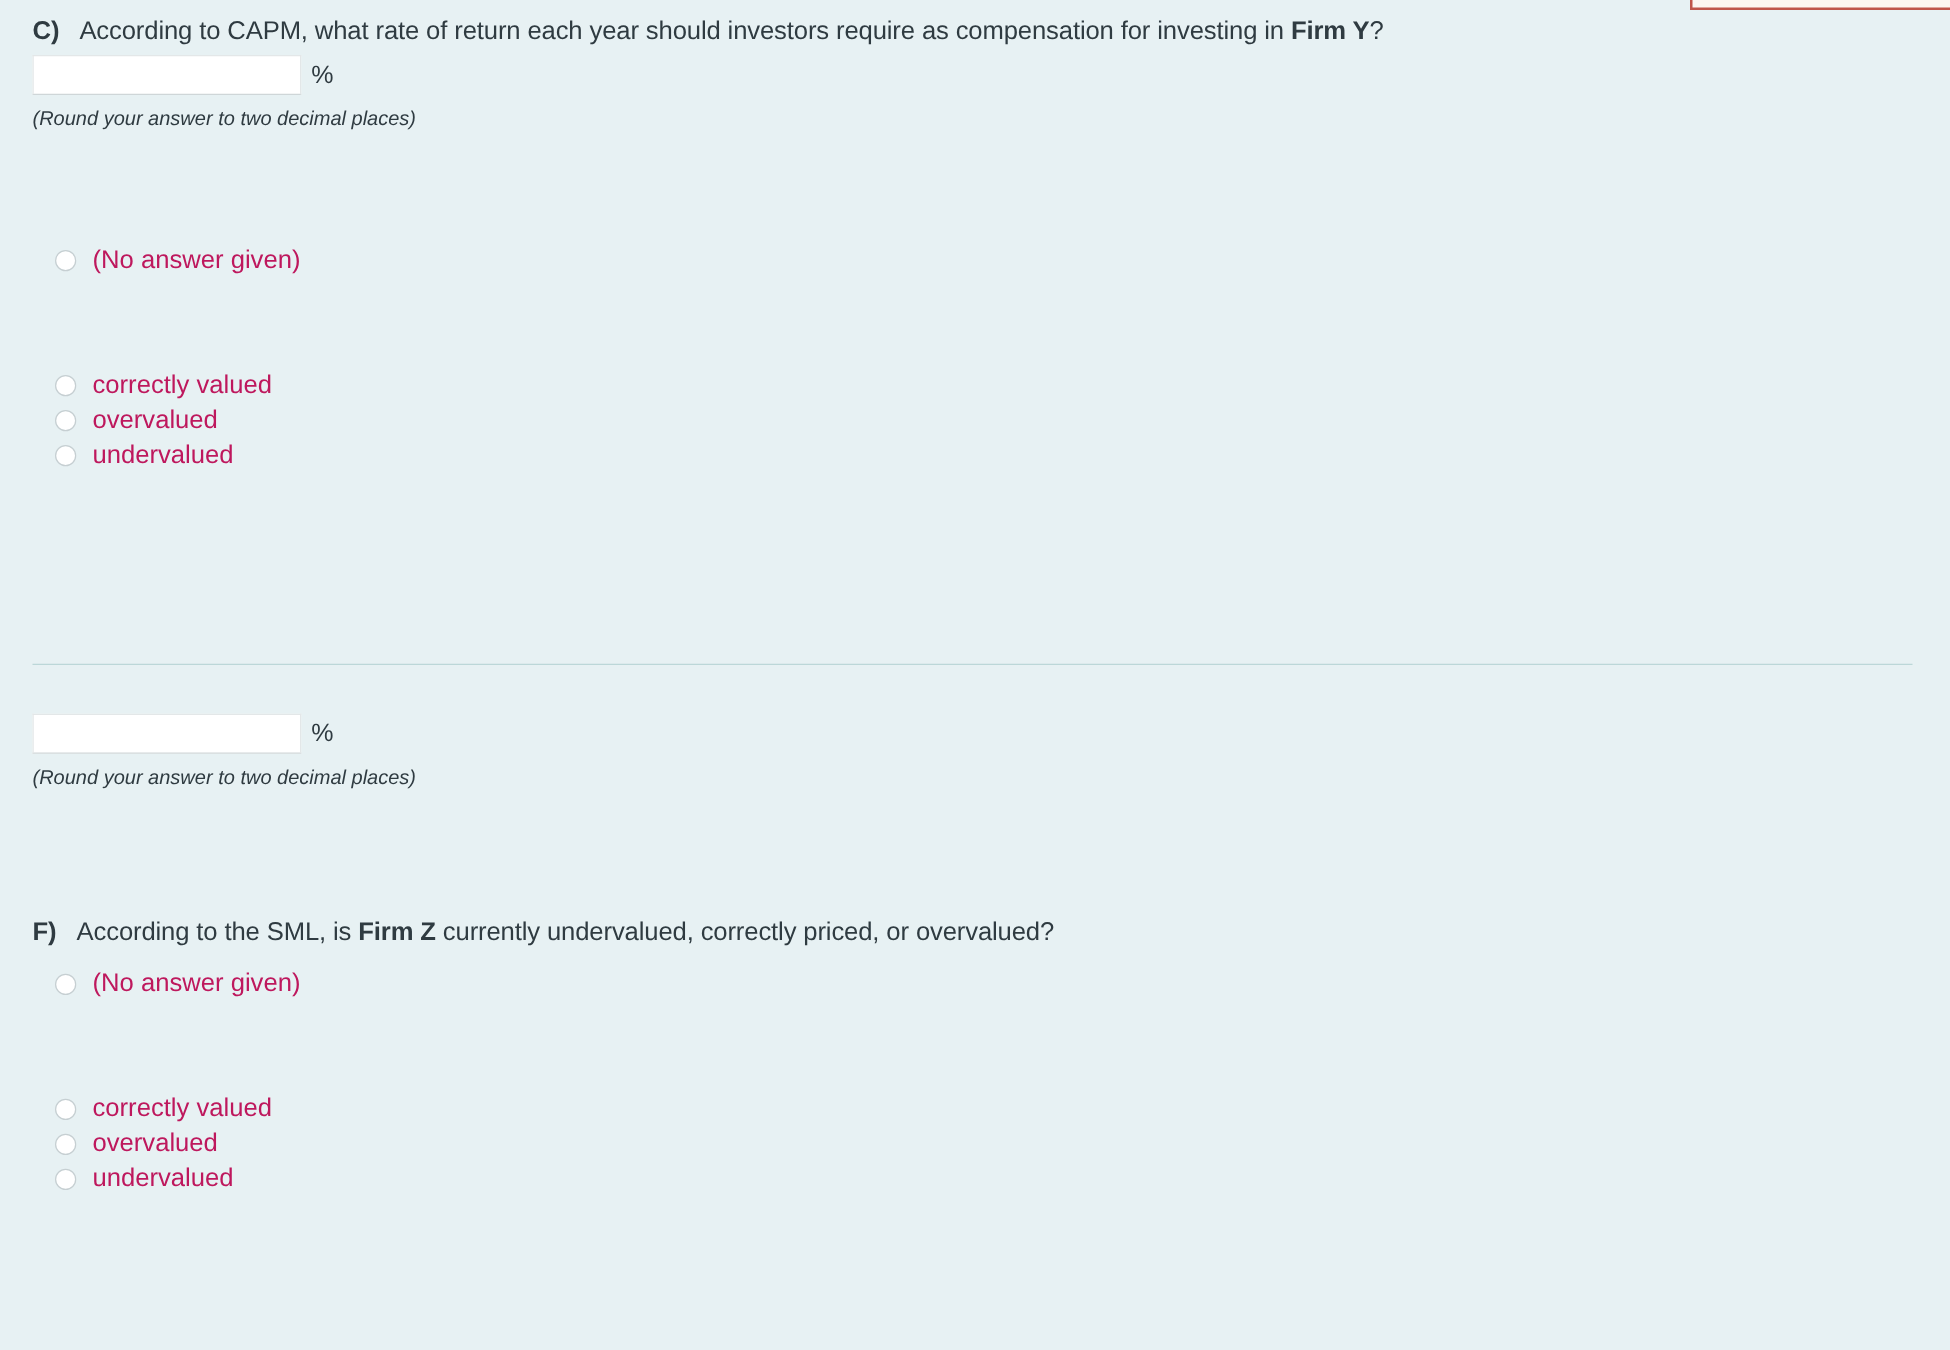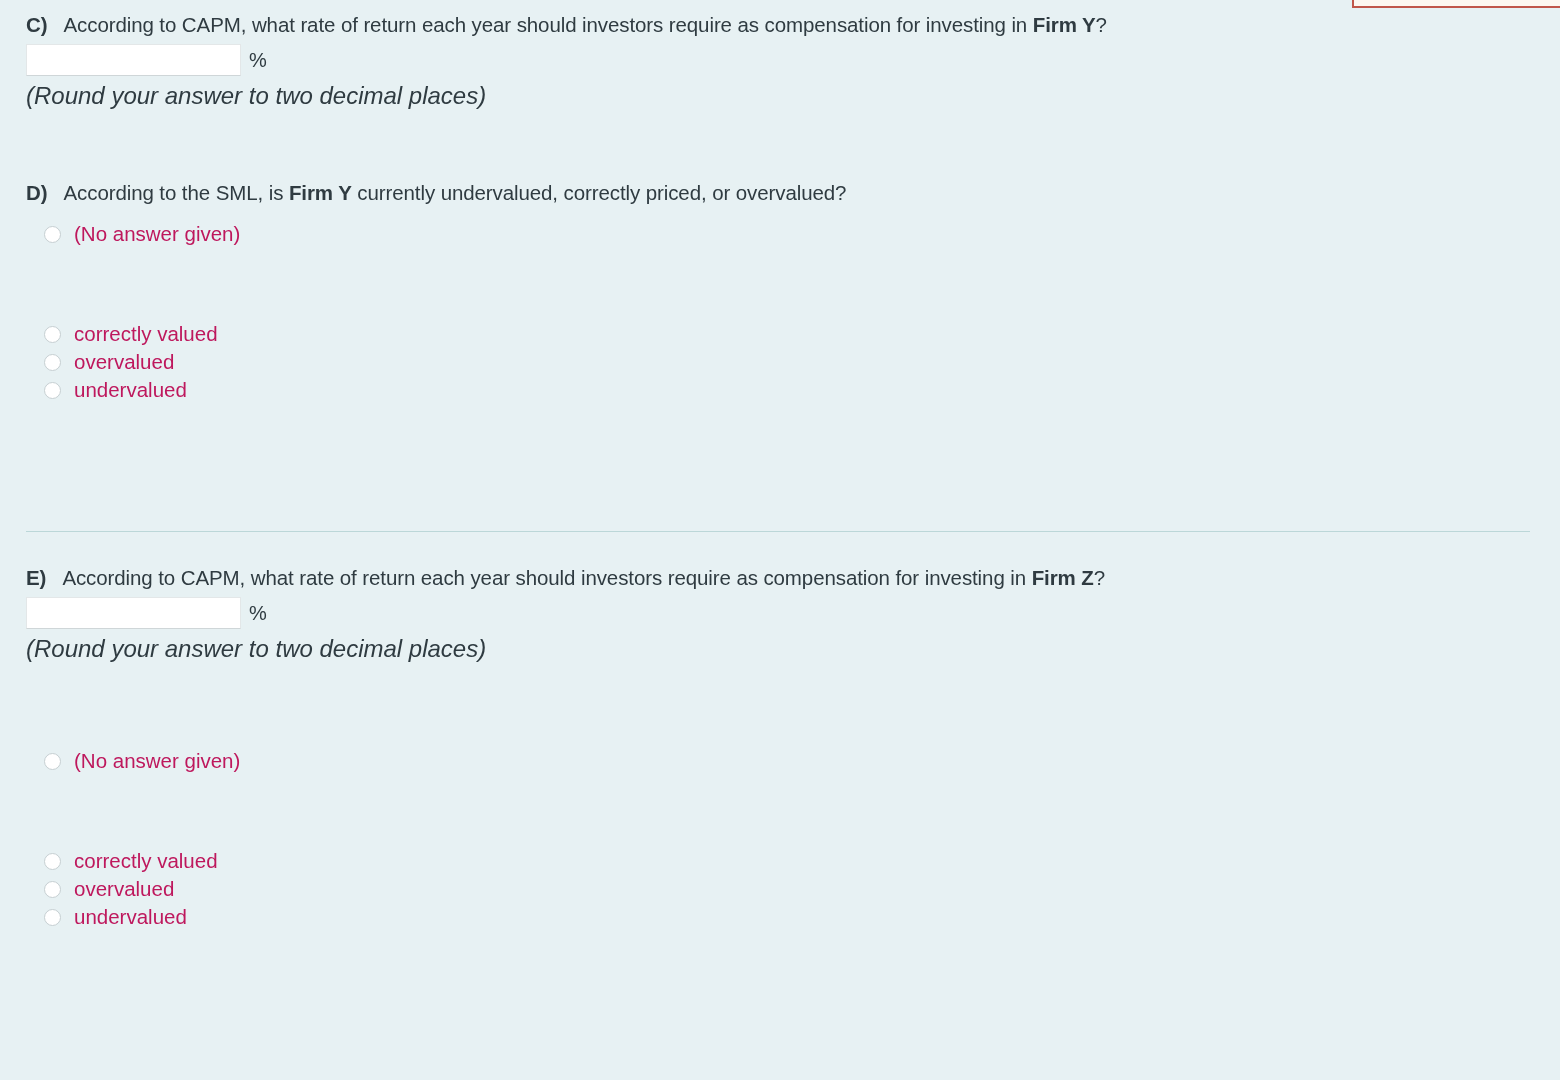--- a/index.html
+++ b/index.html
@@ -77,21 +77,21 @@
     outline: none;
   }
   .unit {
     font-size: 20px;
     margin-left: 8px;
     color: #2f3b41;
   }
 
   .hint {
     font-style: italic;
-    font-size: 24px;
+    font-size: 16px;
     line-height: 26px;
     color: #2f3b41;
     margin-top: 7px;
     white-space: nowrap;
   }
 
   .options {
     margin-top: 14px;
   }
   .option {
@@ -144,25 +144,20 @@
       <span>According to CAPM, what rate of return each year should investors require as compensation for investing in </span><span class="strong">Firm Y</span><span>?</span>
     </div>
     <div class="answer-row">
       <input class="answer-input" type="text" value="" placeholder="" style="">
       <span class="unit">%</span>
     </div>
     <div class="hint">(Round your answer to two decimal places)</div>
   </div>
 
   <div class="question-block" style="top:180px;">
-    <div class="q-text">
-      <span class="q-label">D)</span>
-      <span class="q-gap"></span>
-      <span>According to the SML, is </span><span class="strong">Firm Y</span><span> currently undervalued, correctly priced, or overvalued?</span>
-    </div>
     <div class="options">
       <div class="option spaced-after">
         <span class="radio"></span>
         <span class="option-label">(No answer given)</span>
       </div>
       <div class="option">
         <span class="radio"></span>
         <span class="option-label">correctly valued</span>
       </div>
       <div class="option">
@@ -172,33 +167,33 @@
       <div class="option">
         <span class="radio"></span>
         <span class="option-label">undervalued</span>
       </div>
     </div>
   </div>
 
   <div class="divider" style="top:531px;"></div>
 
   <div class="question-block" style="top:565px;">
-    <div class="q-text">
-      <span class="q-label">E)</span>
-      <span class="q-gap"></span>
-      <span>According to CAPM, what rate of return each year should investors require as compensation for investing in </span><span class="strong">Firm Z</span><span>?</span>
-    </div>
     <div class="answer-row">
       <input class="answer-input" type="text" value="" placeholder="" style="">
       <span class="unit">%</span>
     </div>
     <div class="hint">(Round your answer to two decimal places)</div>
   </div>
 
   <div class="question-block" style="top:733px;">
+    <div class="q-text">
+      <span class="q-label">F)</span>
+      <span class="q-gap"></span>
+      <span>According to the SML, is </span><span class="strong">Firm Z</span><span> currently undervalued, correctly priced, or overvalued?</span>
+    </div>
     <div class="options">
       <div class="option spaced-after">
         <span class="radio"></span>
         <span class="option-label">(No answer given)</span>
       </div>
       <div class="option">
         <span class="radio"></span>
         <span class="option-label">correctly valued</span>
       </div>
       <div class="option">

